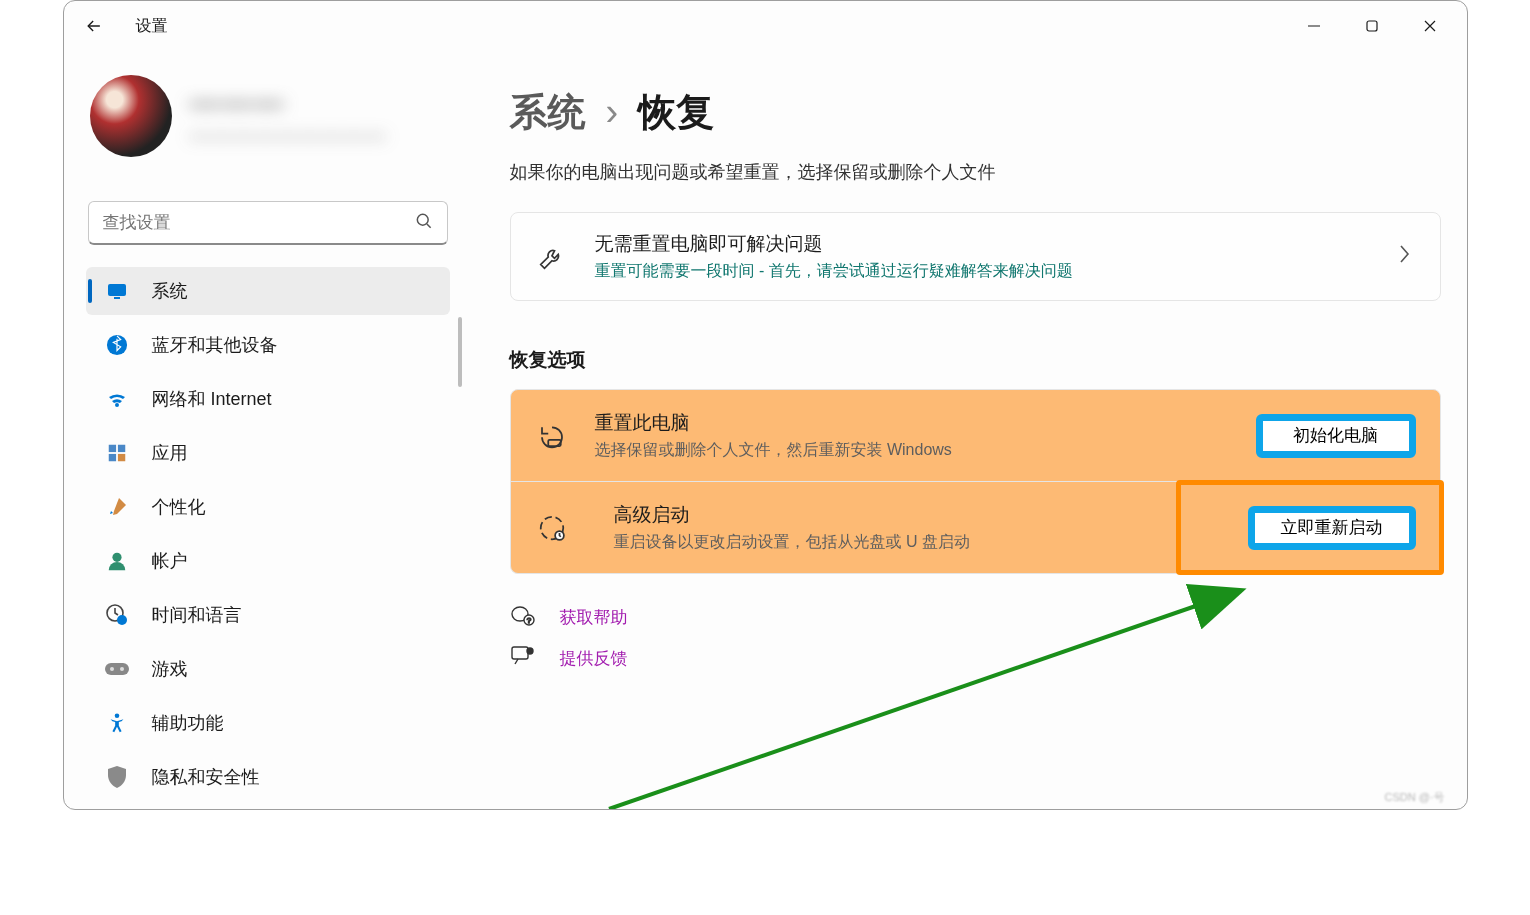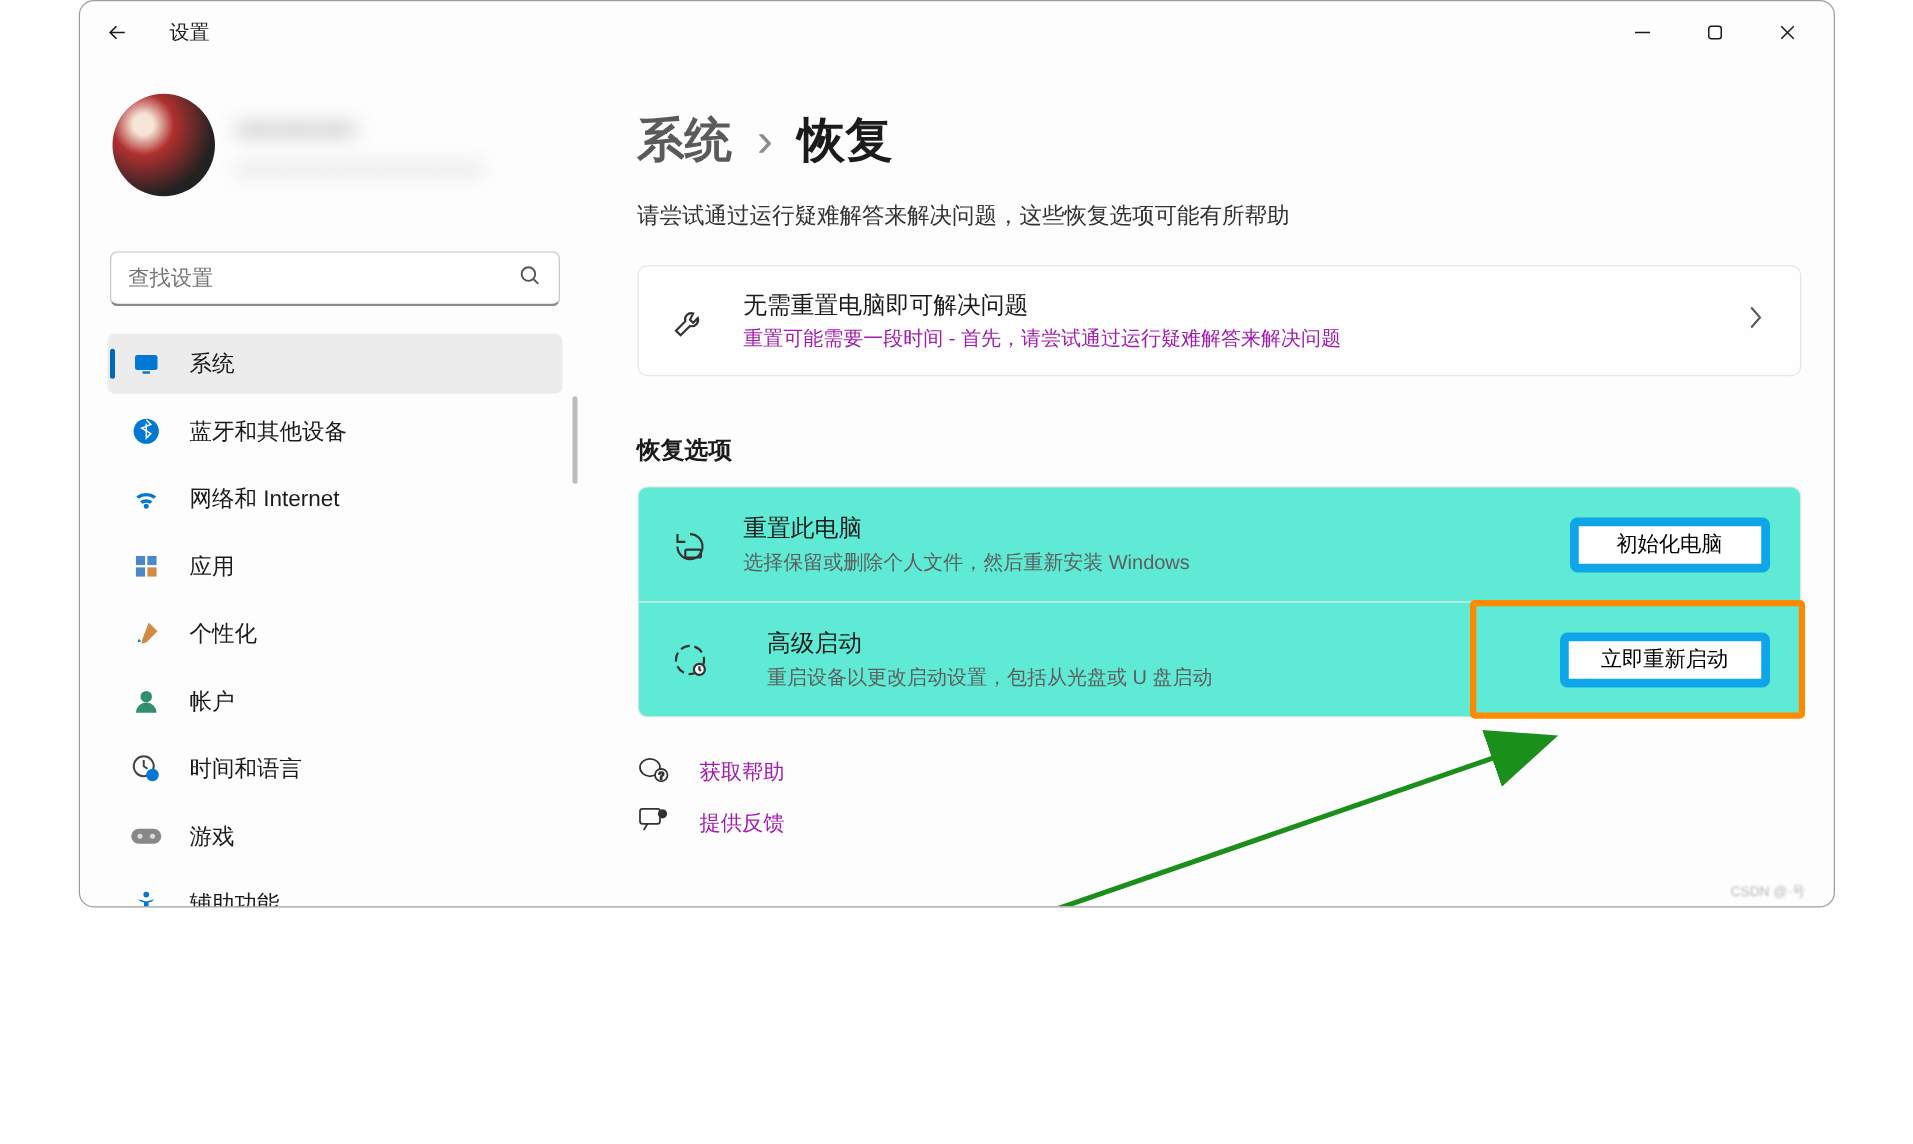--- a/index.html
+++ b/index.html
@@ -1,18 +1,18 @@
 <!DOCTYPE html>
 <html><head>
 <meta charset="utf-8">
 <style>
   * { box-sizing: border-box; margin: 0; padding: 0; }
   html, body { width: 1530px; height: 915px; font-family: "Segoe UI", "Microsoft YaHei", sans-serif; background: #fff; color: #1b1b1b; }
   .window {
-    width: 1405px; height: 726px; margin: 0 auto; border: 1px solid #9e9e9e; border-radius: 12px;
+    width: 1405px; height: 810px; margin: 0 auto; border: 1px solid #9e9e9e; border-radius: 12px;
     position: relative; background: #fdfdfd; overflow: hidden;
   }
   
   .titlebar { height: 50px; display: flex; align-items: center; padding: 0 8px; }
   .titlebar .back-btn { width: 44px; height: 44px; display:flex; align-items:center; justify-content:center; border-radius:6px; }
   .titlebar .app-title { margin-left: 20px; font-size: 16px; }
   .titlebar .spacer { flex: 1; }
   .titlebar .win-btn { width: 58px; height: 44px; display:flex; align-items:center; justify-content:center; }
   .titlebar svg { stroke: #1b1b1b; }
 
@@ -60,29 +60,29 @@
   .crumb-sep  { color: #8a8a8a; font-weight: 400; }
   .subtitle { margin-top: 22px; font-size: 18px; color: #323232; }
 
   .card {
     margin-top: 28px; border: 1px solid #e5e5e5; border-radius: 8px; background: #fefefe;
     padding: 18px 24px; display: flex; align-items: center; gap: 26px; justify-content: center;
   }
   .card .ic { width: 34px; height: 34px; flex-shrink:0; display:flex; align-items:center; justify-content:center; }
   .card .textcol { flex: 1; }
   .card .ttl { font-size: 19px; }
-  .card .dsc { font-size: 16px; color: #a21caf; margin-top: 4px; }
+  .card .dsc { font-size: 16px; color: #0f766e; margin-top: 4px; }
   .card .chev { width: 24px; text-align:center; color:#5e5e5e; font-size:18px; }
 
   .section-h { margin-top: 46px; font-size: 19px; font-weight: 600; }
 
   .opt-group { margin-top: 16px; border-radius: 8px; overflow: visible; }
   .opt {
     display: flex; align-items: center; gap: 26px; padding: 20px 24px;
-    border: 1px solid #e5e5e5; background: #5eead4; position: relative;
+    border: 1px solid #e5e5e5; background: #fdba74; position: relative;
   }
   .opt + .opt { border-top: none; gap: 45px; }
   .opt:first-child { border-radius: 8px 8px 0 0; }
   .opt:last-child  { border-radius: 0 0 8px 8px; }
   .opt .ic { width: 34px; height: 34px; flex-shrink:0; display:flex; align-items:center; justify-content:center; }
   .opt .textcol { flex: 1; }
   .opt .ttl { font-size: 19px; }
   .opt .dsc { font-size: 16px; color: #5e5e5e; margin-top: 4px; }
   .btn {
     min-width: 160px; height: 44px; padding: 0 26px; border: 7px solid #0ea5e9;
@@ -252,21 +252,21 @@
       <div class="sidebar-scroll"></div>
     </aside>
 
     <main class="main">
       <div class="crumb-row">
         <span class="crumb-root">系统</span>
         <span class="crumb-sep">›</span>
         <span class="crumb-leaf">恢复</span>
       </div>
 
-      <p class="subtitle">请尝试通过运行疑难解答来解决问题，这些恢复选项可能有所帮助</p>
+      <p class="subtitle">如果你的电脑出现问题或希望重置，选择保留或删除个人文件</p>
 
       <div class="card">
         <span class="ic">
           <svg width="30" height="30" viewBox="0 0 24 24" fill="none" stroke="#333" stroke-width="1.4">
               <path d="M14 7a4 4 0 00-5 5l-6 6 3 3 6-6a4 4 0 005-5l-3 3-2-2z"></path>
             </svg>
         </span>
         <div class="textcol">
           <div class="ttl">无需重置电脑即可解决问题</div>
           <div class="dsc">重置可能需要一段时间 - 首先，请尝试通过运行疑难解答来解决问题</div>

